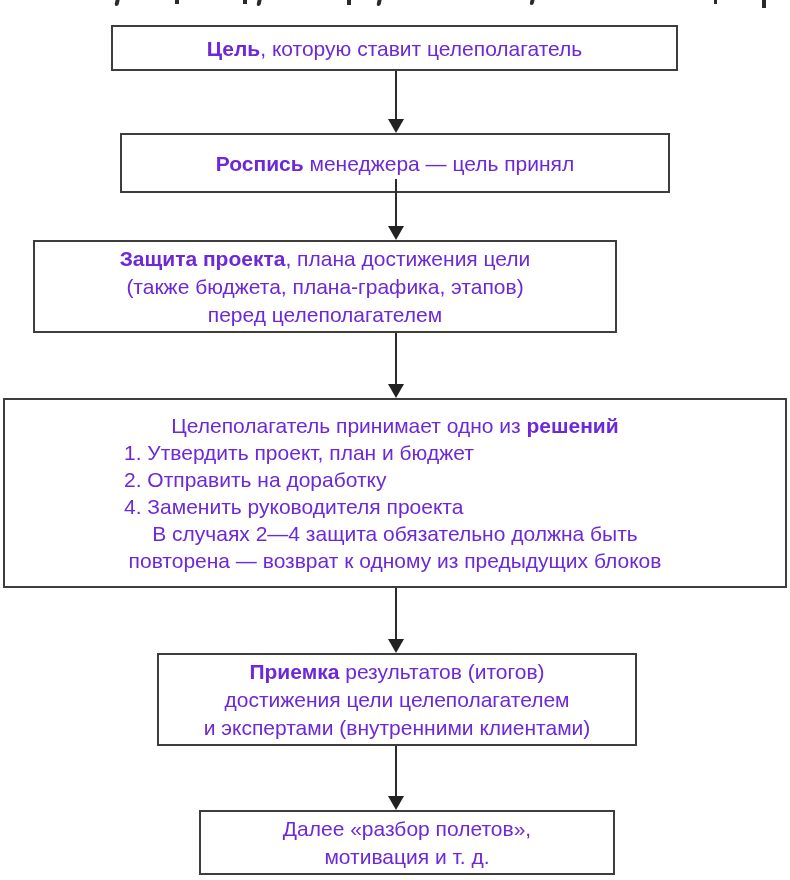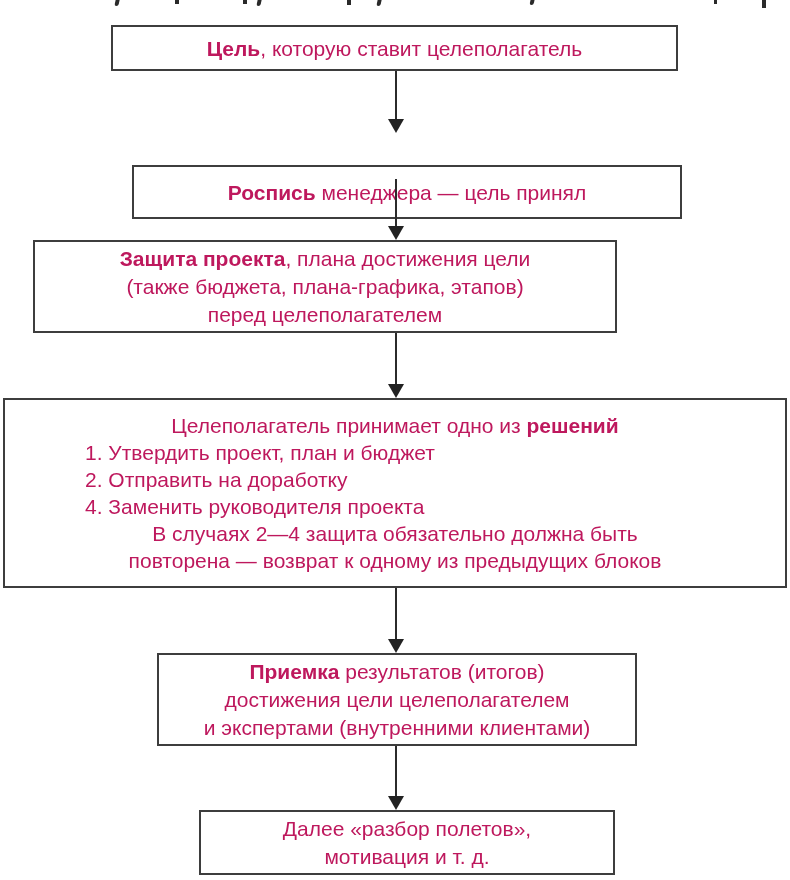--- a/index.html
+++ b/index.html
@@ -6,21 +6,21 @@
     margin: 0;
     padding: 0;
     background: #ffffff;
   }
   .stage {
     position: relative;
     width: 790px;
     height: 880px;
     background: #ffffff;
     font-family: "Liberation Sans", "DejaVu Sans", sans-serif;
-    color: #be185d;
+    color: #6d28d9;
     overflow: hidden;
   }
   
   .frag {
     position: absolute;
     top: 0;
     background: #2a2a2a;
   }
   .frag.comma {
     border-radius: 0 0 2px 2px;
@@ -35,21 +35,21 @@
     flex-direction: column;
     justify-content: center;
     text-align: center;
     font-size: 21px;
     line-height: 27px;
   }
   .node .b { font-weight: bold; }
   .node-3line { line-height: 28px; }
   .list-line {
     text-align: left;
-    padding-left: 80px;
+    padding-left: 119px;
   }
   .arrow-line {
     position: absolute;
     left: 395px;
     width: 2px;
     background: #2b2b2b;
   }
   .arrow-head {
     position: absolute;
     left: 388px;
@@ -77,21 +77,21 @@
     <span class="frag" style="left:762px; width:4px; height:8px;"></span>
   </div>
 
   <div class="node" style="left:111px; top:25px; width:567px; height:46px;">
     <div><span class="b">Цель</span><span>, которую ставит целеполагатель</span></div>
   </div>
 
   <div class="arrow-line" style="top:71px; height:48px;"></div>
   <div class="arrow-head" style="top:119px;"></div>
 
-  <div class="node" style="left:132px; top:133px; width:550px; height:54px;margin-top:32px;">
+  <div class="node" style="left:120px; top:133px; width:550px; height:60px;">
     <div><span class="b">Роспись</span><span> менеджера — цель принял</span></div>
   </div>
 
   <div class="arrow-line" style="top:179px; height:47px;"></div>
   <div class="arrow-head" style="top:226px;"></div>
 
   <div class="node node-3line" style="left:33px; top:240px; width:584px; height:93px;">
     <div><span class="b">Защита проекта</span><span>, плана достижения цели</span></div>
     <div>(также бюджета, плана-графика, этапов)</div>
     <div>перед целеполагателем</div>

